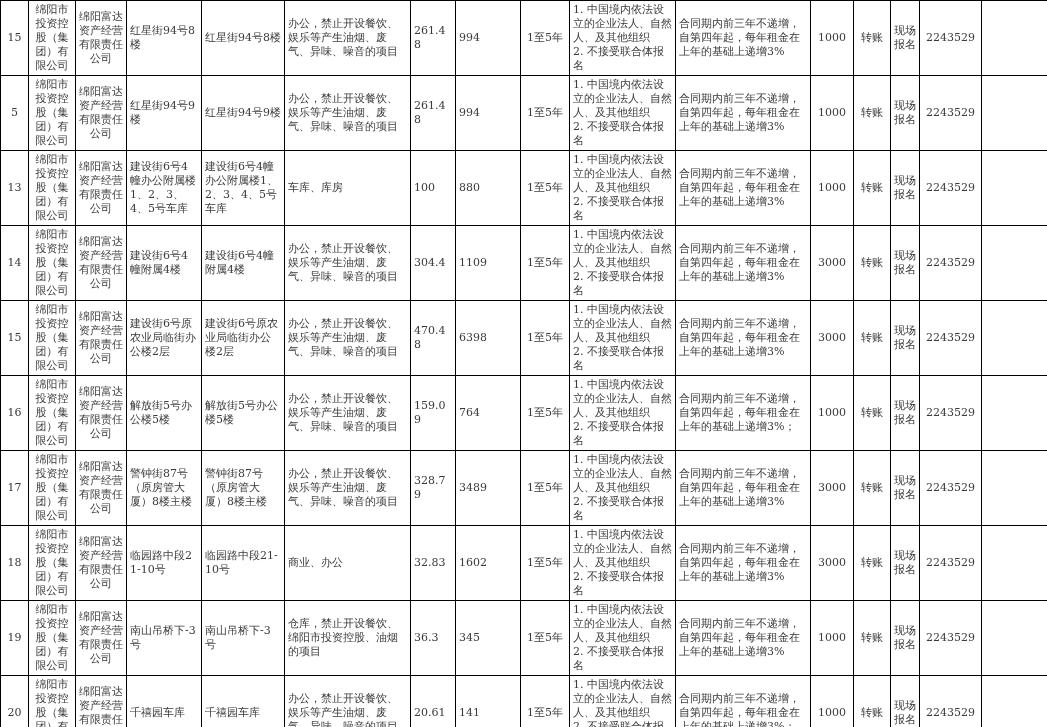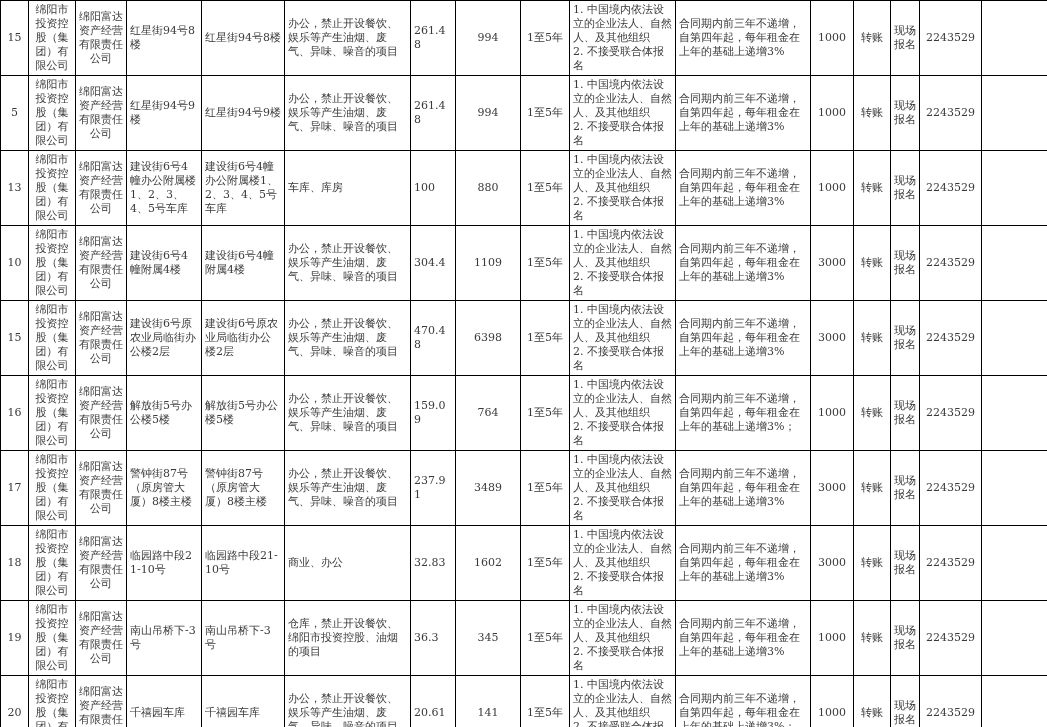--- a/index.html
+++ b/index.html
@@ -35,21 +35,21 @@
 
   
   td.col-num, td.col-lessor, td.col-agent, td.col-term, td.col-deposit,
   td.col-payment, td.col-registration, td.col-phone {
     text-align: center;
   }
   td.col-address1, td.col-address2, td.col-usage, td.col-qualification,
   td.col-contract, td.col-area {
     text-align: left;
   }
-  td.col-price { text-align: center; margin-top: 8px; }
+  td.col-price { text-align: left; margin-top: 8px; }
   td.col-qualification { white-space: pre-line; margin-left: 31px; }
 </style>
 </head>
 <body>
 
 <div class="page">
   <table class="listing">
     <colgroup>
         <col style="width: 28px;">
         <col style="width: 47px;">
@@ -120,21 +120,21 @@
           <td class="col-qualification">1. 中国境内依法设立的企业法人、自然人、及其他组织
 2. 不接受联合体报名</td>
           <td class="col-contract">合同期内前三年不递增，自第四年起，每年租金在上年的基础上递增3%</td>
           <td class="col-deposit">1000</td>
           <td class="col-payment">转账</td>
           <td class="col-registration">现场报名</td>
           <td class="col-phone">2243529</td>
           <td class="col-remark"></td>
         </tr>
         <tr>
-          <td class="col-num">10</td>
+          <td class="col-num">14</td>
           <td class="col-lessor">绵阳市投资控股（集团）有限公司</td>
           <td class="col-agent">绵阳富达资产经营有限责任公司</td>
           <td class="col-address1">建设街6号4幢附属4楼</td>
           <td class="col-address2">建设街6号4幢附属4楼</td>
           <td class="col-usage">办公，禁止开设餐饮、娱乐等产生油烟、废气、异味、噪音的项目</td>
           <td class="col-area">304.4</td>
           <td class="col-price">1109</td>
           <td class="col-term">1至5年</td>
           <td class="col-qualification">1. 中国境内依法设立的企业法人、自然人、及其他组织
 2. 不接受联合体报名</td>
@@ -183,21 +183,21 @@
           <td class="col-phone">2243529</td>
           <td class="col-remark"></td>
         </tr>
         <tr>
           <td class="col-num">17</td>
           <td class="col-lessor">绵阳市投资控股（集团）有限公司</td>
           <td class="col-agent">绵阳富达资产经营有限责任公司</td>
           <td class="col-address1">警钟街87号（原房管大厦）8楼主楼</td>
           <td class="col-address2">警钟街87号（原房管大厦）8楼主楼</td>
           <td class="col-usage">办公，禁止开设餐饮、娱乐等产生油烟、废气、异味、噪音的项目</td>
-          <td class="col-area">237.91</td>
+          <td class="col-area">328.79</td>
           <td class="col-price">3489</td>
           <td class="col-term">1至5年</td>
           <td class="col-qualification">1. 中国境内依法设立的企业法人、自然人、及其他组织
 2. 不接受联合体报名</td>
           <td class="col-contract">合同期内前三年不递增，自第四年起，每年租金在上年的基础上递增3%</td>
           <td class="col-deposit">3000</td>
           <td class="col-payment">转账</td>
           <td class="col-registration">现场报名</td>
           <td class="col-phone">2243529</td>
           <td class="col-remark"></td>

